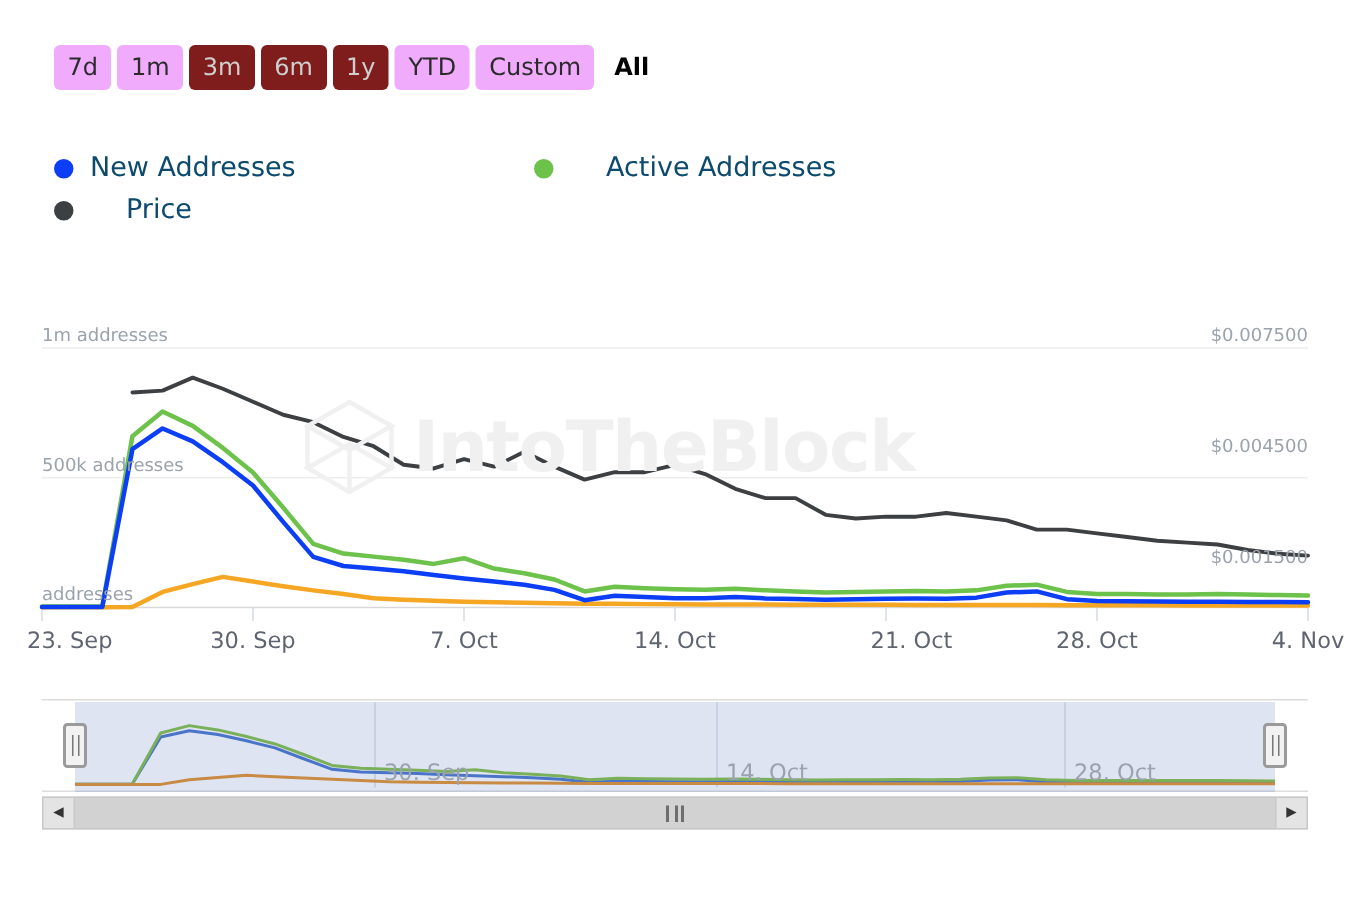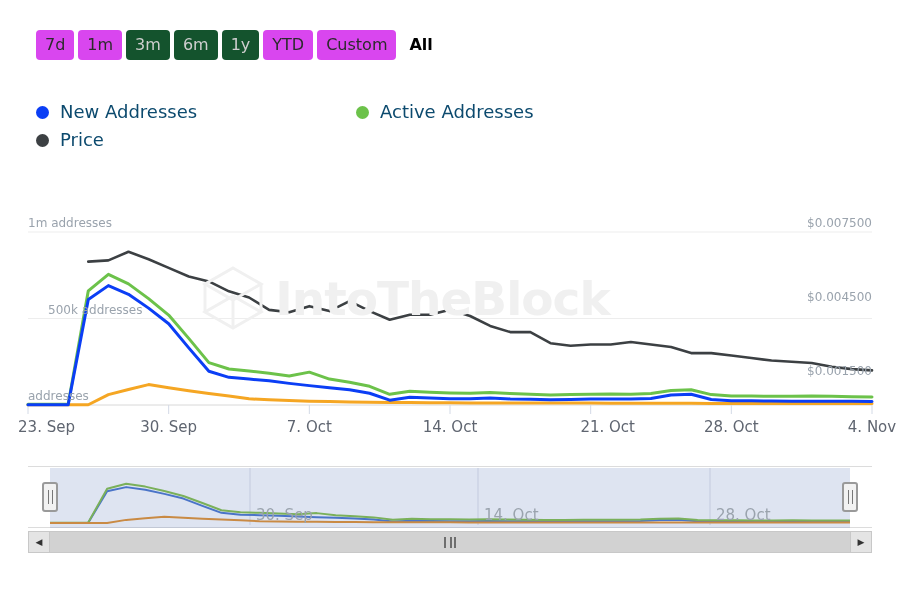--- a/index.html
+++ b/index.html
@@ -22,30 +22,30 @@
     top: 30px;
     display: flex;
     align-items: center;
     gap: 4px;
   }
   .range-btn {
     font-size: 16px;
     line-height: 1;
     padding: 7px 9px;
     border-radius: 4px;
-    background: #d946ef;
+    background: #f0abfc;
     color: #2b2b2b;
     border: none;
     cursor: pointer;
     font-family: "DejaVu Sans", "Liberation Sans", sans-serif;
     white-space: nowrap;
   }
   .range-btn.disabled {
     color: #cfcfcf;
-    background: #14532d;
+    background: #7f1d1d;
     cursor: default;
   }
   .range-btn.selected {
     background: transparent;
     color: #000000;
     font-weight: bold;
   }
 
   
   #legend {
@@ -56,21 +56,21 @@
     display: flex;
     flex-wrap: wrap;
   }
   .legend-item {
     display: flex;
     align-items: center;
     width: 320px;
     height: 28px;
     cursor: pointer;
   }
-  .legend-item.col2 { width: 240px; }
+  .legend-item.col2 { width: 240px; gap: 24px; }
   .legend-dot {
     width: 13px;
     height: 13px;
     border-radius: 50%;
     margin-right: 11px;
     flex: none;
   }
   .legend-label {
     font-size: 18px;
     color: #0c4a6e;
@@ -295,21 +295,21 @@
         <path d="M8 22 L8 50"></path>
         <path d="M64 22 L64 50"></path>
         <path d="M36 38 L36 66"></path>
       </g>
     </svg>
     <span id="watermark-text">IntoTheBlock</span>
   </div>
 
   <div id="axis-labels">
       <div class="axis-label left" style="top: 194px;">addresses</div>
-      <div class="axis-label left" style="top: 107.5px; margin-left: 20px;">500k addresses</div>
+      <div class="axis-label left" style="top: 107.5px;">500k addresses</div>
       <div class="axis-label left" style="top: 21px;">1m addresses</div>
       <div class="axis-label right" style="top: 169.286px;">$0.001500</div>
       <div class="axis-label right" style="top: 95.1429px;">$0.004500</div>
       <div class="axis-label right" style="top: 21px;">$0.007500</div>
     </div>
   <div id="xtick-labels">
       <div class="xtick-label" style="left: 28px; top: 224px; padding-left: 37px;">23. Sep</div>
       <div class="xtick-label" style="left: 168.667px; top: 224px;">30. Sep</div>
       <div class="xtick-label" style="left: 309.333px; top: 224px;">7. Oct</div>
       <div class="xtick-label" style="left: 450px; top: 224px;">14. Oct</div>

